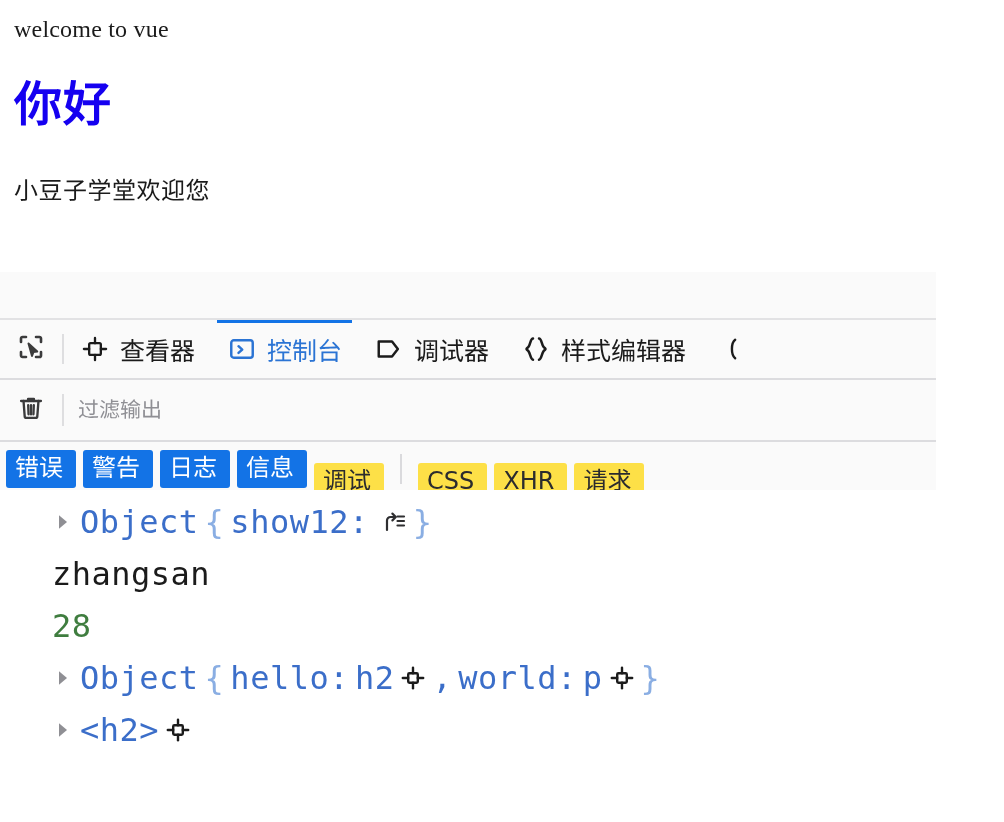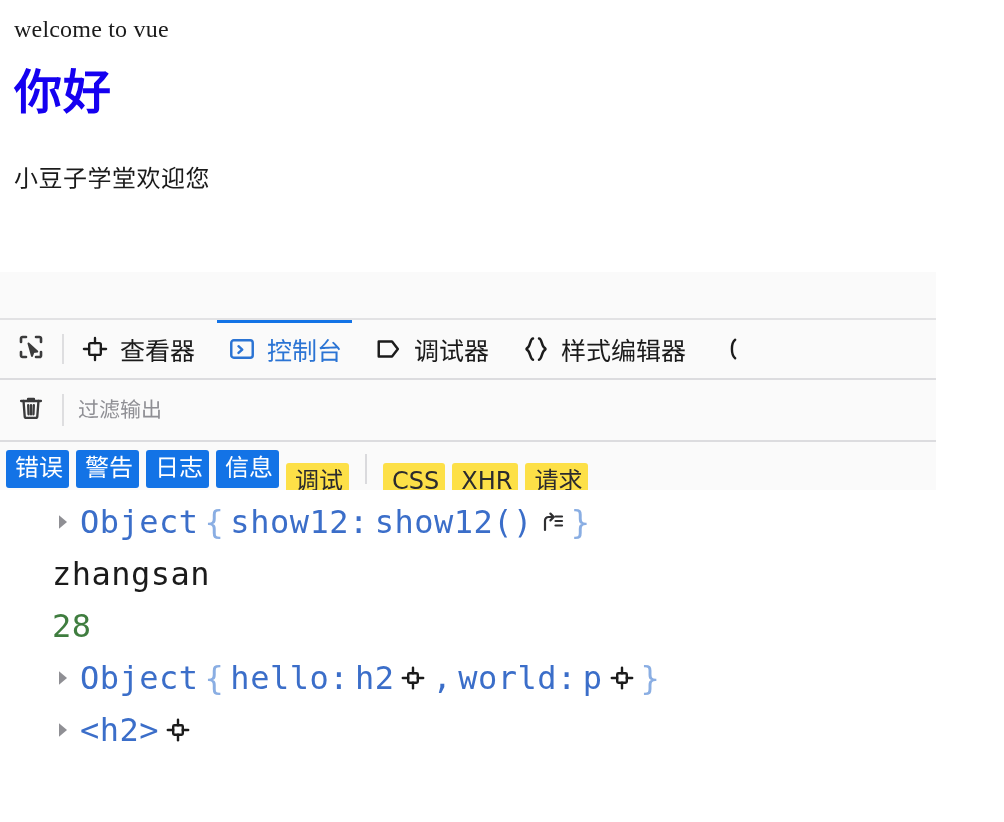--- a/index.html
+++ b/index.html
@@ -27,21 +27,21 @@
     color: #1b1b1b;
     margin: 6px 0 0 0;
     letter-spacing: 0.2px;
   }
   .hello-heading {
     font-family: "DejaVu Sans", "Liberation Sans", sans-serif;
     font-weight: bold;
     font-size: 48px;
     line-height: 1.05;
     color: #1500f0;
-    margin: 24px 0 0 0;
+    margin: 36px 0 0 0;
     letter-spacing: 1px;
   }
   .sub-paragraph {
     font-family: "DejaVu Sans", "Liberation Sans", sans-serif;
     font-size: 24px;
     color: #1b1b1b;
     margin: 42px 0 0 0;
     letter-spacing: 0.5px;
   }
 
@@ -148,21 +148,21 @@
     gap: 7px;
     height: 56px;
     padding: 0 6px;
     background: #fafafa;
     border-bottom: 2px solid #dcdcdf;
   }
   .chip {
     font-family: "DejaVu Sans", "Liberation Sans", sans-serif;
     font-size: 24px;
     line-height: 1;
-    padding: 6px 6px 8px 9px;
+    padding: 6px 13px 8px 9px;
     border-radius: 3px;
     color: #2b2b2e;
     background: #ececef;
     white-space: nowrap;
   }
   .chip.on {
     background: #1373e6;
     color: #ffffff;
   }
   .chip.plain { background: #fde047; margin-top: 26px; }
@@ -348,21 +348,20 @@
       <svg width="14" height="16" viewBox="0 0 10 12" fill="currentColor">
           <path d="M2 1l6 5-6 5z"></path>
         </svg>
     </span>
     <span class="mono obj-name">Object</span>
     <span class="gap-sm"></span>
     <span class="mono brace">{</span>
     <span class="gap-sm"></span>
     <span class="mono prop-key">show12:</span>
     <span class="gap-sm"></span>
-    <span class="mono prop-val">show12()</span>
     <span class="inline-ico jump-ico">
       <svg width="24" height="24" viewBox="0 0 24 24" fill="none" stroke="currentColor" stroke-width="2.2" stroke-linecap="round" stroke-linejoin="round">
         <path d="M5 20V10.5A3.5 3.5 0 0 1 8.5 7h4.3"></path>
         <path d="M10.4 3.6L13.8 7l-3.4 3.4"></path>
         <line x1="15.5" y1="6.5" x2="22" y2="6.5"></line>
         <line x1="15.5" y1="11" x2="22" y2="11"></line>
         <line x1="15.5" y1="15.5" x2="22" y2="15.5"></line>
       </svg>
     </span>
     <span class="mono brace">}</span>

